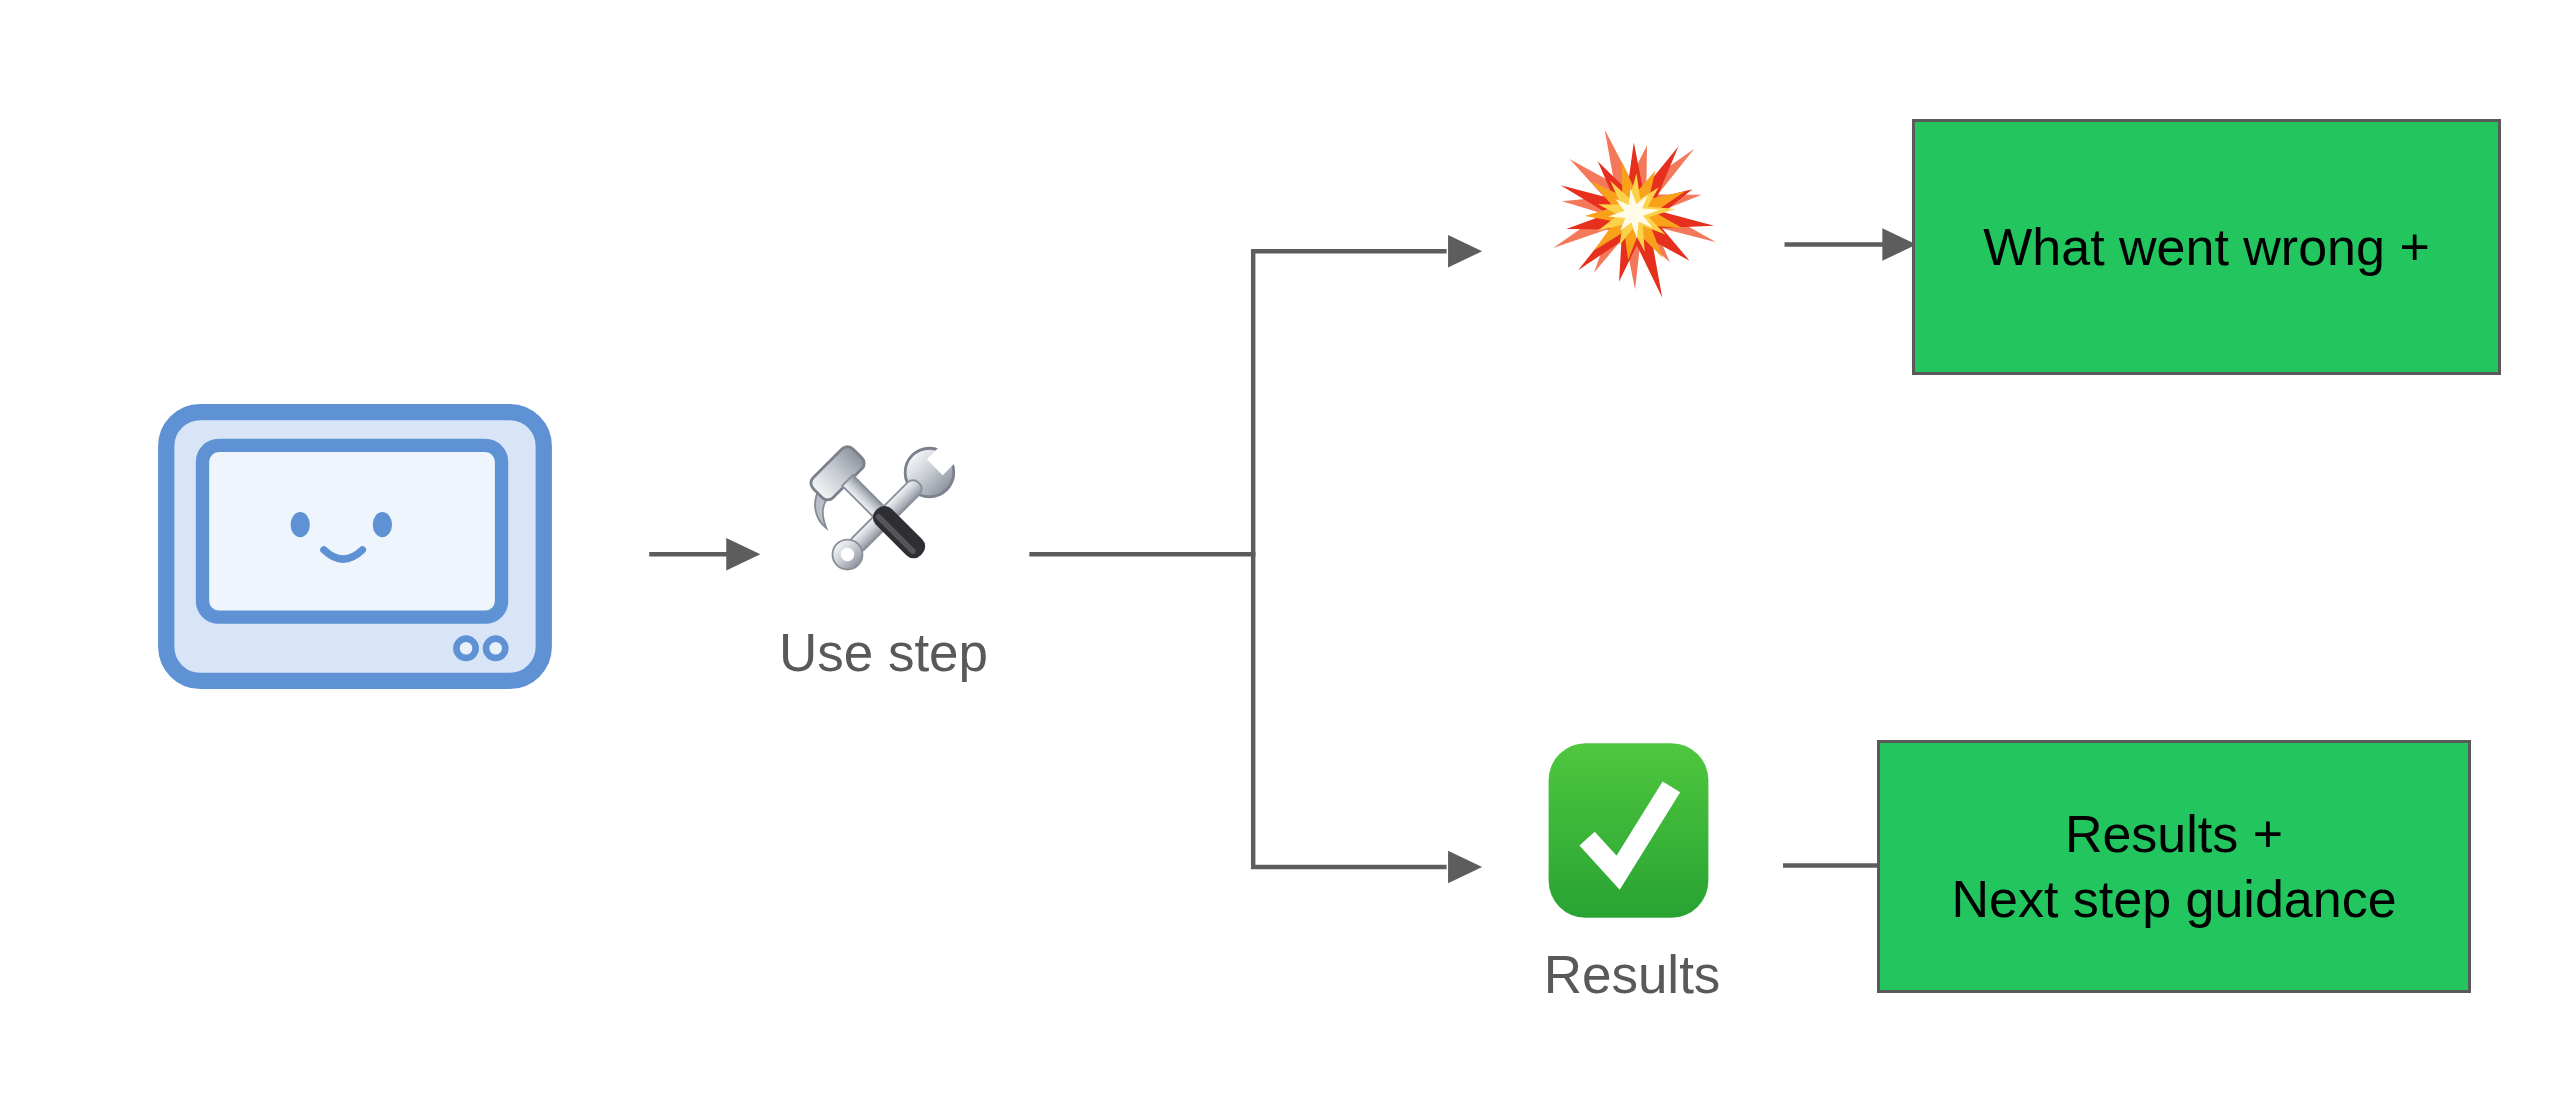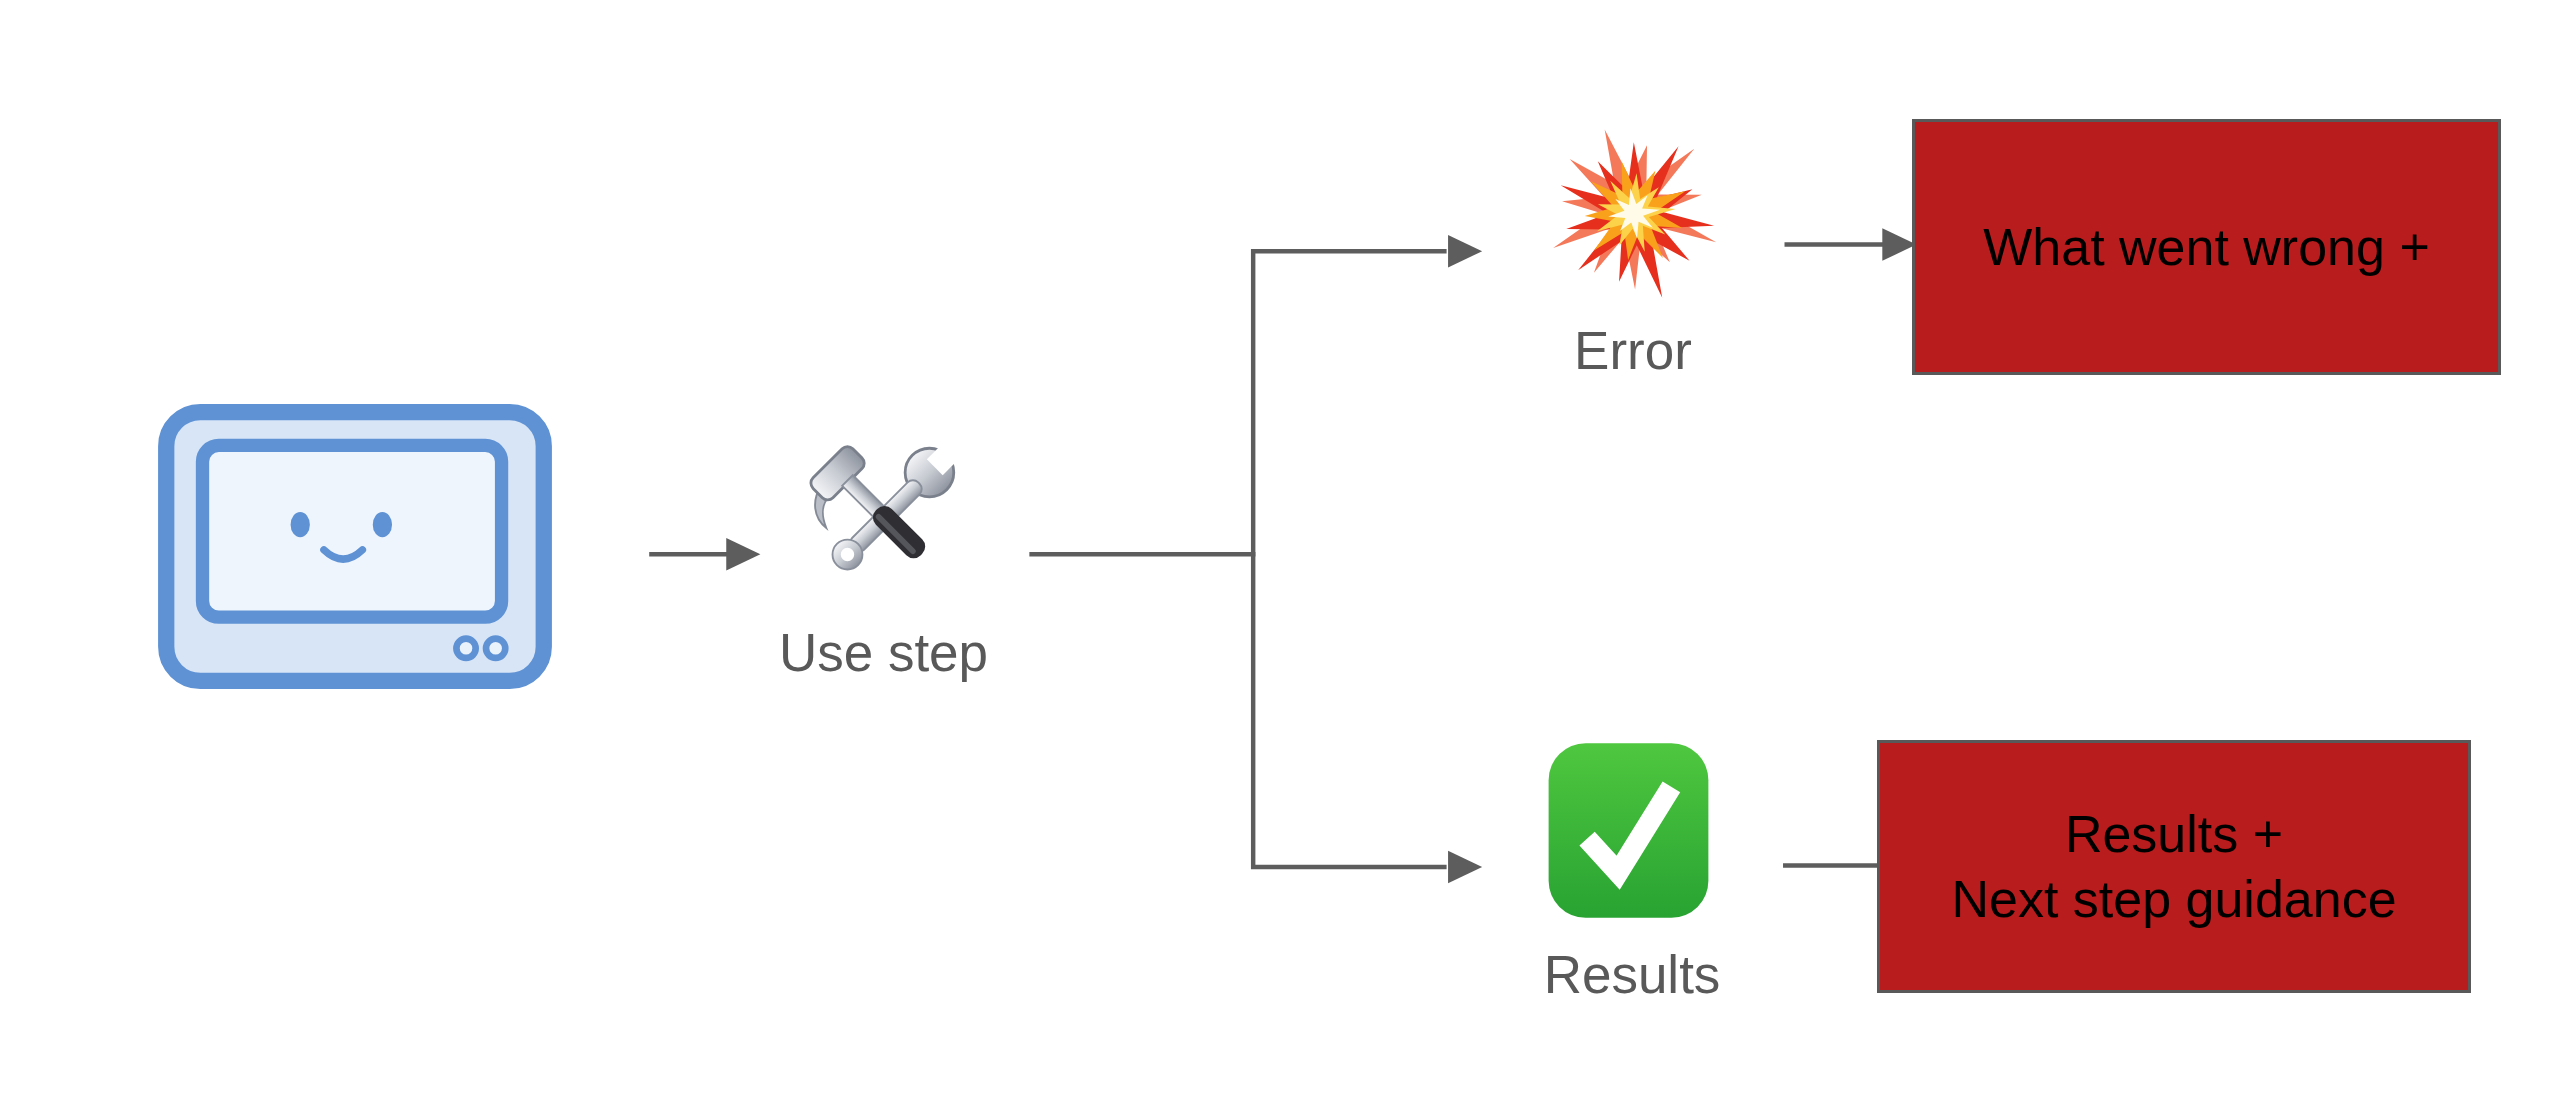--- a/index.html
+++ b/index.html
@@ -14,21 +14,21 @@
   .node-label{
     position:absolute;
     color:#595959;
     font-size:53px;
     line-height:1.1;
     text-align:center;
     white-space:nowrap;
   }
   .result-box{
     position:absolute;
-    background:#b91c1c;
+    background:#22c55e;
     border:3px solid #595959;
     display:flex;
     flex-direction:column;
     align-items:center;
     justify-content:center;
     text-align:center;
     color:#000000;
     font-size:52px;
     line-height:65px;
     box-sizing:border-box;
@@ -106,21 +106,20 @@
   <div class="abs" style="left:1544px;top:125px;width:178px;height:178px;">
     <svg width="178" height="178" viewBox="0 0 240 240">
       <polygon id="burst-salmon" fill="#f4795a" points="81.8,6.0 116.3,72.0 138.9,27.2 138.1,77.4 202.6,32.0 153.6,93.8 212.7,94.1 157.8,116.0 232.2,158.2 149.3,136.9 169.7,185.2 130.9,149.9 122.8,221.7 108.4,150.8 67.3,199.1 88.9,139.5 12.3,166.0 78.7,119.4 24.4,102.7 80.9,97.0 34.6,45.9 94.9,79.3"></polygon>
       <polygon id="burst-red" fill="#e62f1d" points="121.1,23.3 133.6,87.2 181.4,28.7 152.0,98.3 200.1,86.5 161.4,117.5 229.3,136.0 159.0,138.8 196.2,183.0 145.5,155.4 159.4,232.9 125.1,162.0 101.2,211.2 104.4,156.6 46.0,195.7 89.9,140.8 30.0,140.3 86.2,119.7 22.4,81.2 94.6,100.0 72.5,48.8 112.2,87.9"></polygon>
       <polygon id="burst-orange" fill="#f9a11b" points="104.6,48.9 124.3,91.2 150.3,61.2 141.4,99.9 190.5,89.3 149.0,117.5 186.5,138.8 143.4,135.8 160.4,179.3 127.4,146.3 113.4,181.9 108.3,144.0 67.4,169.2 95.3,130.0 54.9,122.6 94.2,110.9 63.4,75.8 105.7,95.6"></polygon>
       <polygon id="burst-yellow" fill="#fcd24b" points="124.8,65.1 129.6,99.8 154.8,84.1 139.9,109.8 177.4,113.1 141.4,124.1 163.5,147.7 133.3,136.0 135.8,170.9 119.5,139.9 101.6,162.4 106.4,134.1 71.5,143.1 100.1,121.2 72.8,106.9 103.6,107.2 89.3,75.3 115.2,98.8"></polygon>
       <polygon id="burst-cream" fill="#fffbe8" points="116.6,85.3 124.4,106.4 139.7,94.8 132.3,112.5 156.4,114.4 133.6,122.4 146.6,138.7 127.5,130.3 125.4,152.7 117.6,131.6 102.7,142.7 109.7,125.5 86.6,123.5 108.4,115.6 96.2,99.9 114.5,107.7"></polygon>
     </svg>
   </div>
 
-  <div class="node-label" style="left:1522px;top:322px;width:222px;">Error</div>
 
   <div class="result-box" style="left:1912px;top:119px;width:589px;height:256px;">
     <span>What went wrong +</span>
   </div>
 
   <div class="abs" style="left:1541px;top:741px;width:175px;height:179px;">
     <svg width="175" height="179" viewBox="0 0 236 242">
       <defs>
         <linearGradient id="greenG" x1="0" y1="0" x2="0" y2="1">
           <stop offset="0" stop-color="#4fc73f"></stop>

